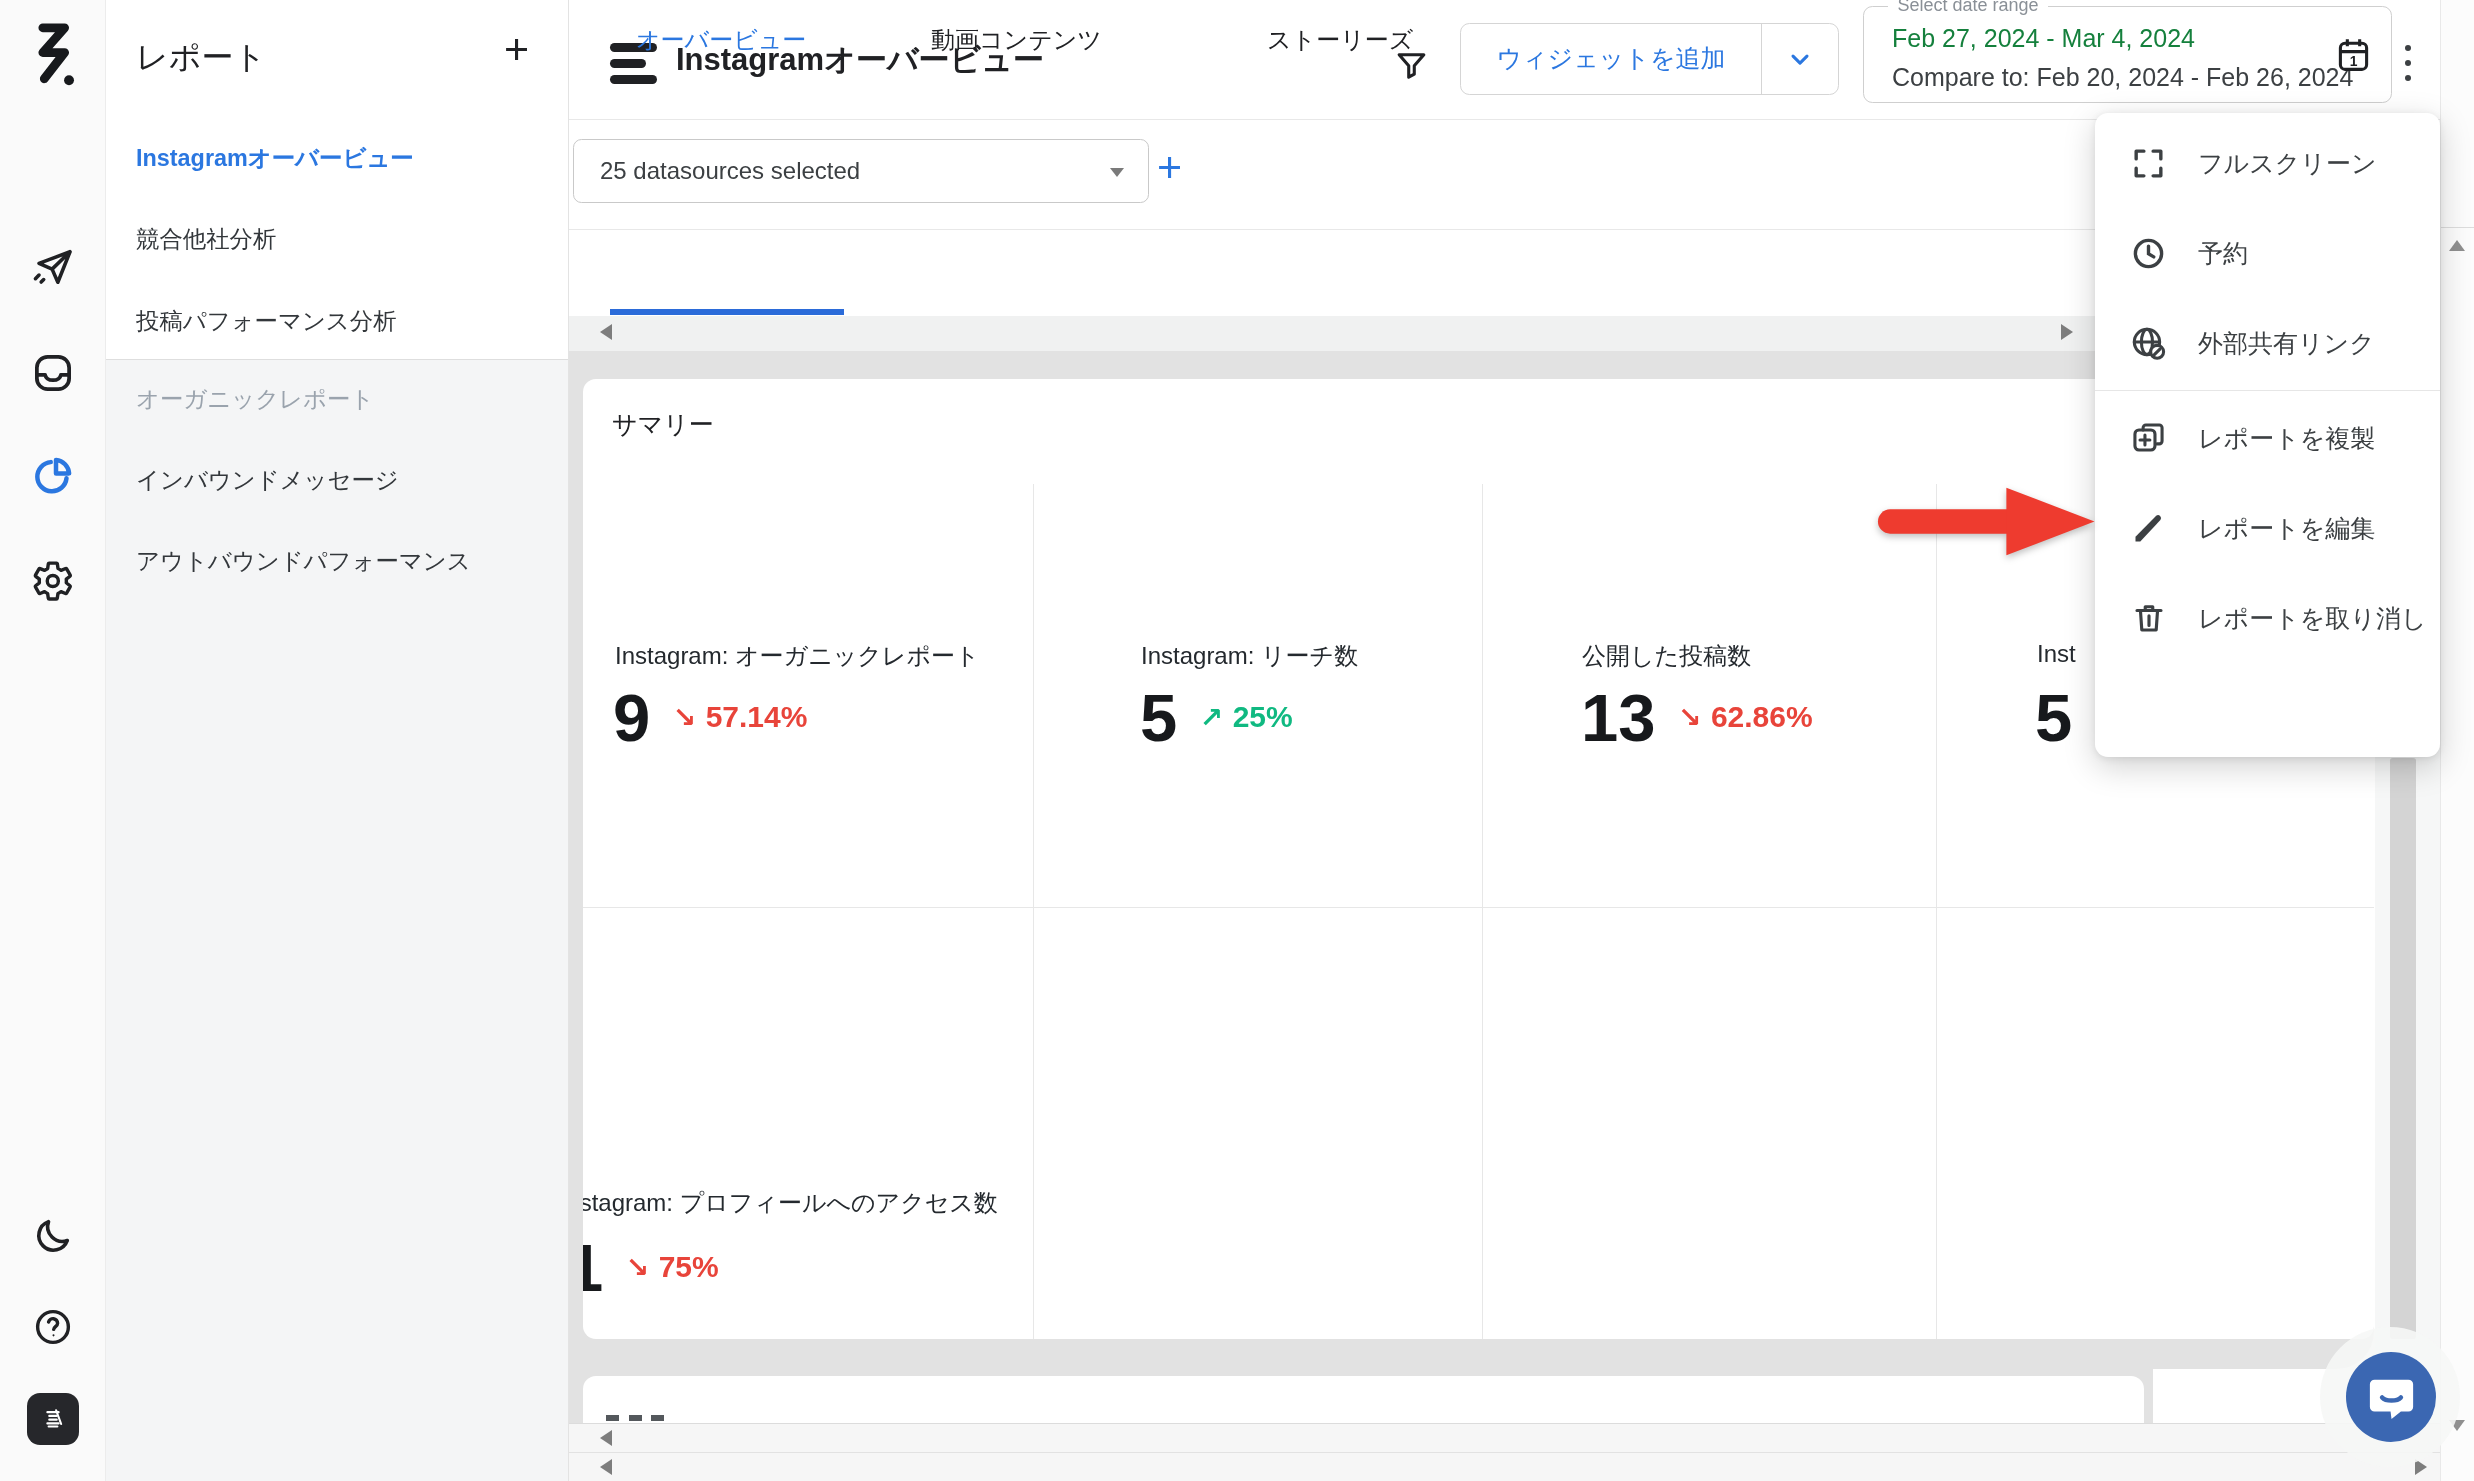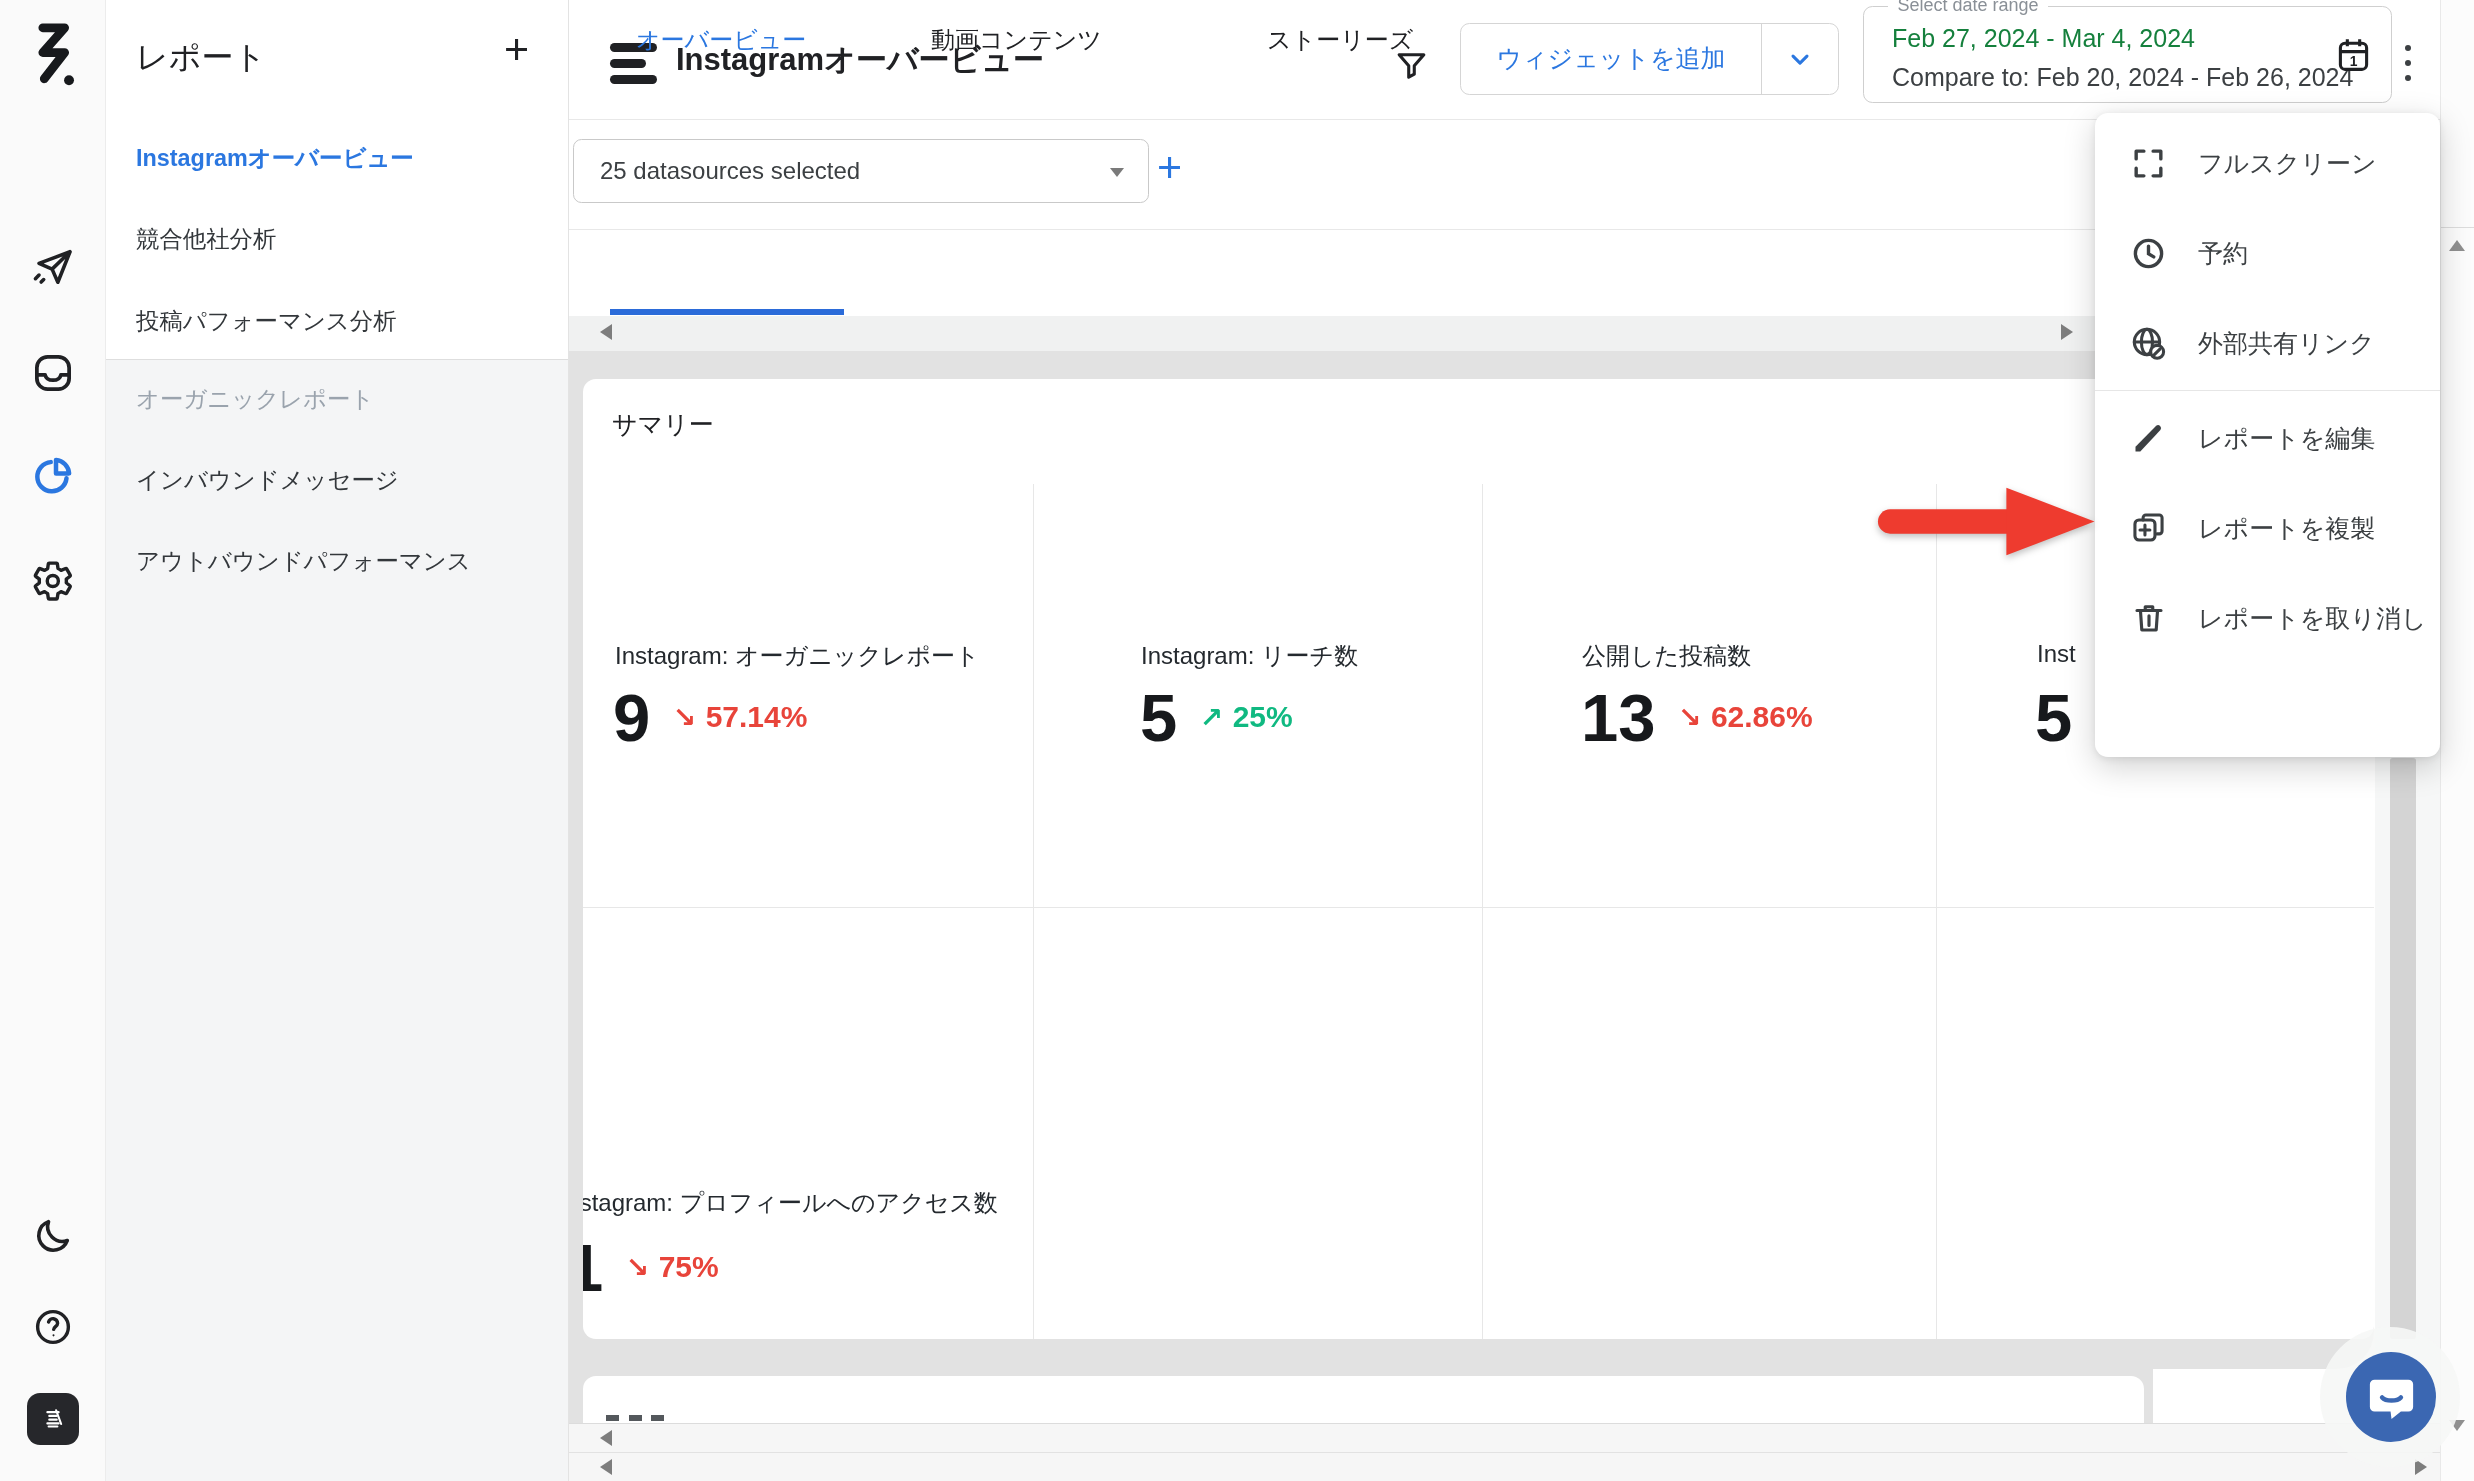--- a/index.html
+++ b/index.html
@@ -281,36 +281,36 @@
             <path d="M15.8 19.2l3.6-3.6"></path>
         </svg>
       </span>
       <span class="mi-lbl">外部共有リンク</span>
     </div>
 
     <div class="menu-div"></div>
 
     <div class="menu-item">
       <span class="mi-ic">
-        <svg width="36" height="36" viewBox="0 0 24 24">
-            <path d="M3 17.8V21h3.2L19.6 6.6a2 2 0 0 0-2.8-2.8L3 17.8z" fill="#3c4043"></path>
-          </svg>
-      </span>
-      <span class="mi-lbl">レポートを編集</span>
-    </div>
-
-    <div class="menu-item">
-      <span class="mi-ic">
         <svg width="37" height="37" viewBox="0 0 24 24" fill="none" stroke="#3c4043" stroke-width="2" stroke-linecap="round" stroke-linejoin="round">
           <path d="M8.5 6.5V5a1.8 1.8 0 0 1 1.8-1.8H19A1.8 1.8 0 0 1 20.8 5v8.7a1.8 1.8 0 0 1-1.8 1.8h-1.5"></path>
           <rect x="3.2" y="6.5" width="13" height="13" rx="2.6"></rect>
           <path d="M9.7 9.8v6.4M6.5 13h6.4"></path>
         </svg>
       </span>
       <span class="mi-lbl">レポートを複製</span>
+    </div>
+
+    <div class="menu-item">
+      <span class="mi-ic">
+        <svg width="36" height="36" viewBox="0 0 24 24">
+            <path d="M3 17.8V21h3.2L19.6 6.6a2 2 0 0 0-2.8-2.8L3 17.8z" fill="#3c4043"></path>
+          </svg>
+      </span>
+      <span class="mi-lbl">レポートを編集</span>
     </div>
 
 
     <div class="menu-item">
       <span class="mi-ic">
         <svg width="36" height="36" viewBox="0 0 24 24" fill="none" stroke="#3c4043" stroke-width="2.1" stroke-linecap="round" stroke-linejoin="round">
           <path d="M4 7h16M9.5 7V4.5h5V7M6.3 7l.9 13h9.6l.9-13M12 10.5v6.5"></path>
         </svg>
       </span>
       <span class="mi-lbl">レポートを取り消し</span>

